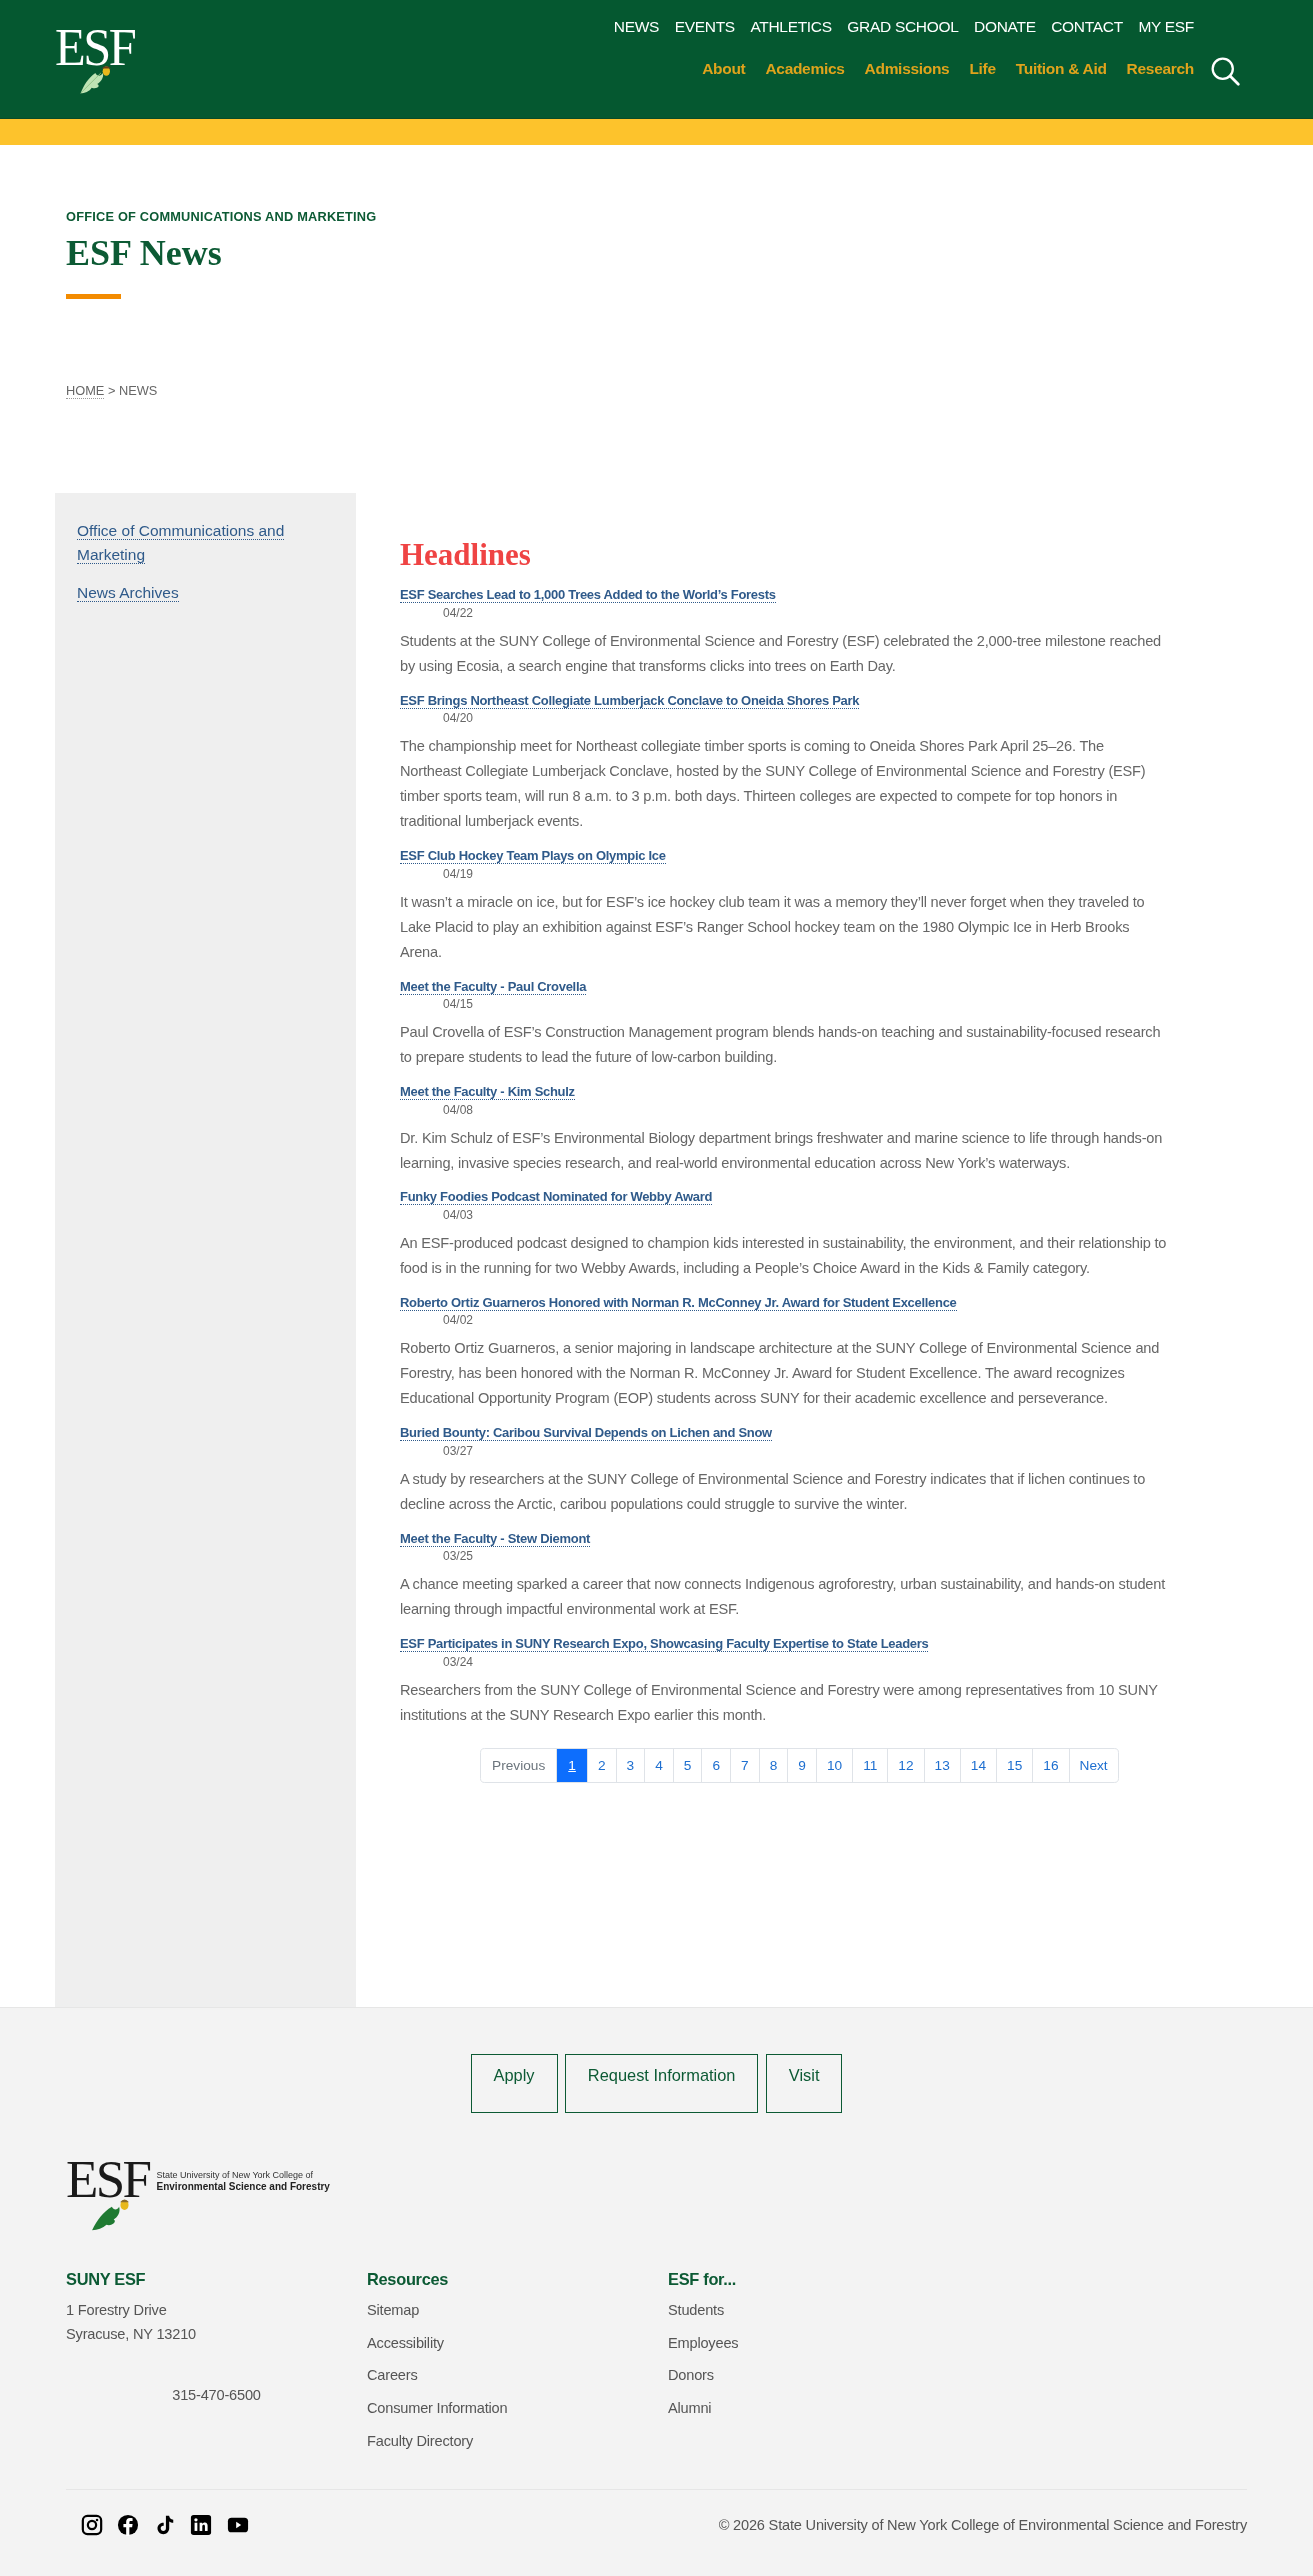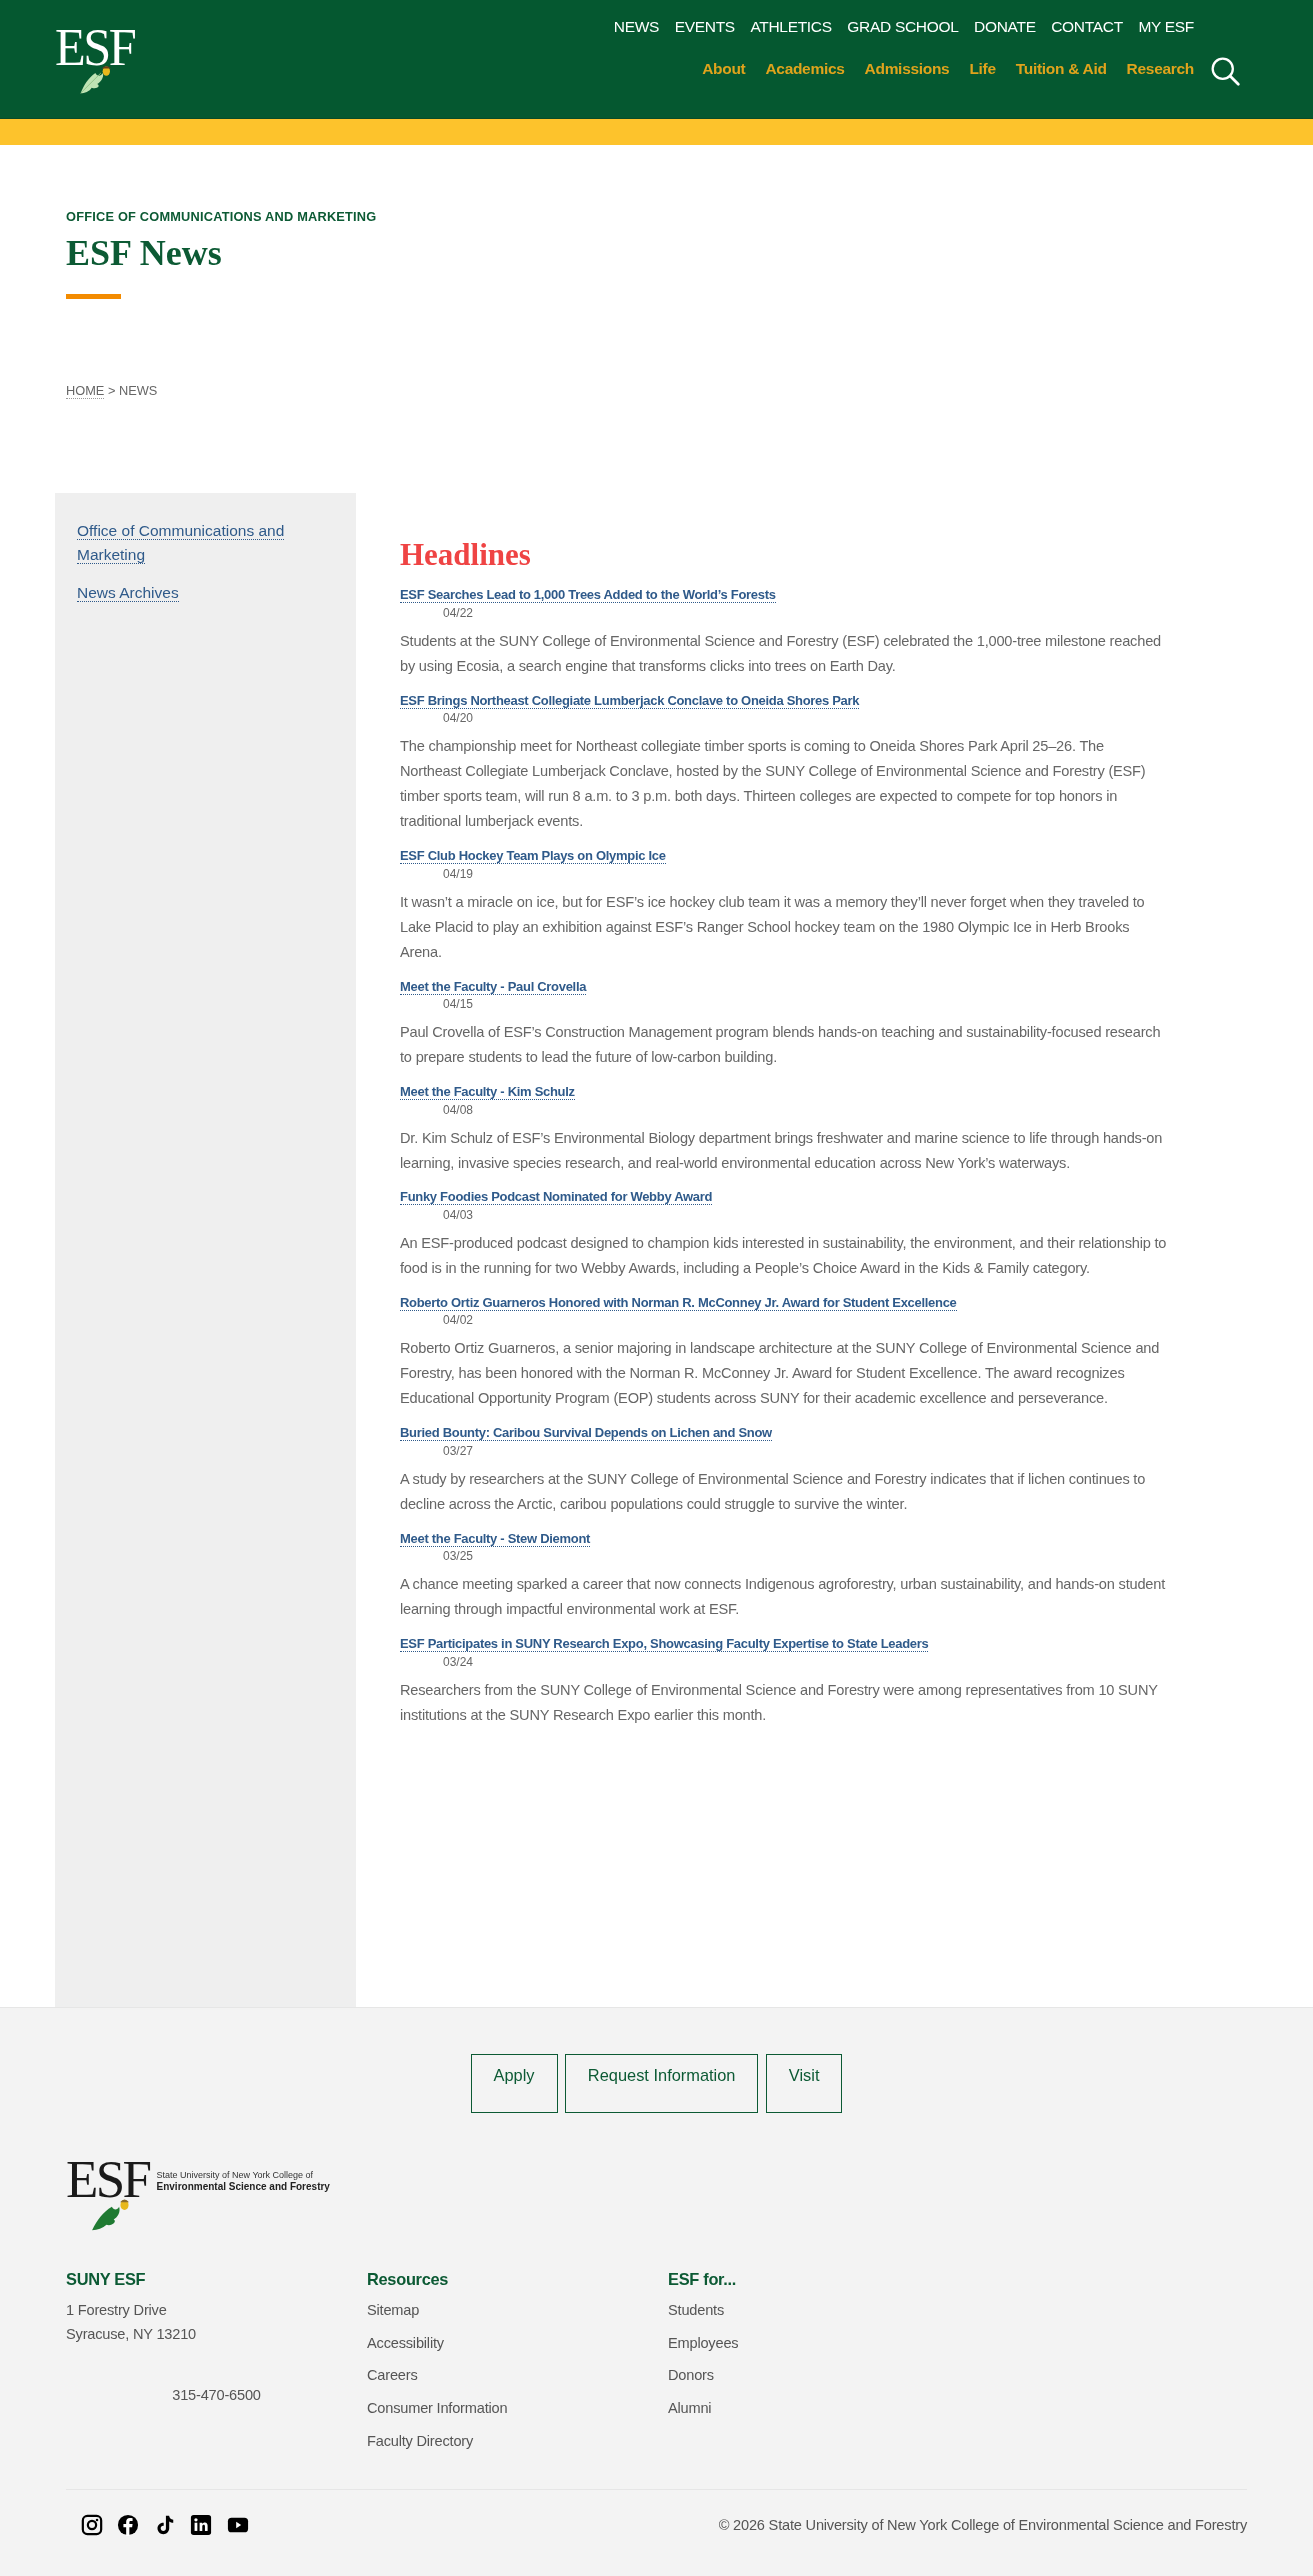--- a/index.html
+++ b/index.html
@@ -119,21 +119,21 @@
     <div class="item"><a>Office of Communications and Marketing</a></div>
     <div class="item"><a>News Archives</a></div>
   </aside>
 
   <main class="content">
     <h2 class="headlines-title">Headlines</h2>
 
     <div class="news-item">
       <a class="news-title">ESF Searches Lead to 1,000 Trees Added to the World’s Forests</a>
       <div class="news-date">04/22</div>
-      <p class="news-summary">Students at the SUNY College of Environmental Science and Forestry (ESF) celebrated the 1,000-tree milestone reached by using Ecosia, a search engine that transforms clicks into trees on Earth Day.</p>
+      <p class="news-summary">Students at the SUNY College of Environmental Science and Forestry (ESF) celebrated the 2,000-tree milestone reached by using Ecosia, a search engine that transforms clicks into trees on Earth Day.</p>
     </div>
     <div class="news-item">
       <a class="news-title">ESF Brings Northeast Collegiate Lumberjack Conclave to Oneida Shores Park</a>
       <div class="news-date">04/20</div>
       <p class="news-summary">The championship meet for Northeast collegiate timber sports is coming to Oneida Shores Park April 25–26. The Northeast Collegiate Lumberjack Conclave, hosted by the SUNY College of Environmental Science and Forestry (ESF) timber sports team, will run 8 a.m. to 3 p.m. both days. Thirteen colleges are expected to compete for top honors in traditional lumberjack events.</p>
     </div>
     <div class="news-item">
       <a class="news-title">ESF Club Hockey Team Plays on Olympic Ice</a>
       <div class="news-date">04/19</div>
       <p class="news-summary">It wasn’t a miracle on ice, but for ESF’s ice hockey club team it was a memory they’ll never forget when they traveled to Lake Placid to play an exhibition against ESF’s Ranger School hockey team on the 1980 Olympic Ice in Herb Brooks Arena.</p>
@@ -167,20 +167,40 @@
       <a class="news-title">Meet the Faculty - Stew Diemont</a>
       <div class="news-date">03/25</div>
       <p class="news-summary">A chance meeting sparked a career that now connects Indigenous agroforestry, urban sustainability, and hands-on student learning through impactful environmental work at ESF.</p>
     </div>
     <div class="news-item">
       <a class="news-title">ESF Participates in SUNY Research Expo, Showcasing Faculty Expertise to State Leaders</a>
       <div class="news-date">03/24</div>
       <p class="news-summary">Researchers from the SUNY College of Environmental Science and Forestry were among representatives from 10 SUNY institutions at the SUNY Research Expo earlier this month.</p>
     </div>
 
+    <nav class="pagination">
+      <a>Previous</a>
+      <a class="active">1</a>
+      <a>2</a>
+      <a>3</a>
+      <a>4</a>
+      <a>5</a>
+      <a>6</a>
+      <a>7</a>
+      <a>8</a>
+      <a>9</a>
+      <a>10</a>
+      <a>11</a>
+      <a>12</a>
+      <a>13</a>
+      <a>14</a>
+      <a>15</a>
+      <a>16</a>
+      <a style="color:#1e6fd0">Next</a>
+    </nav>
   </main>
 </div>
 
 <footer class="site-footer">
   <div class="cta-row">
     <a>Apply</a>
     <a>Request Information</a>
     <a>Visit</a>
   </div>
 

